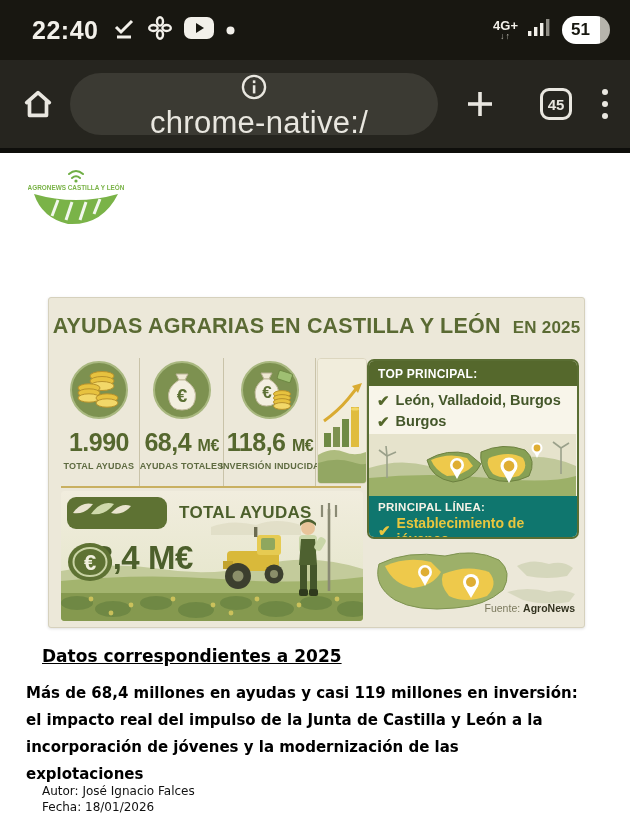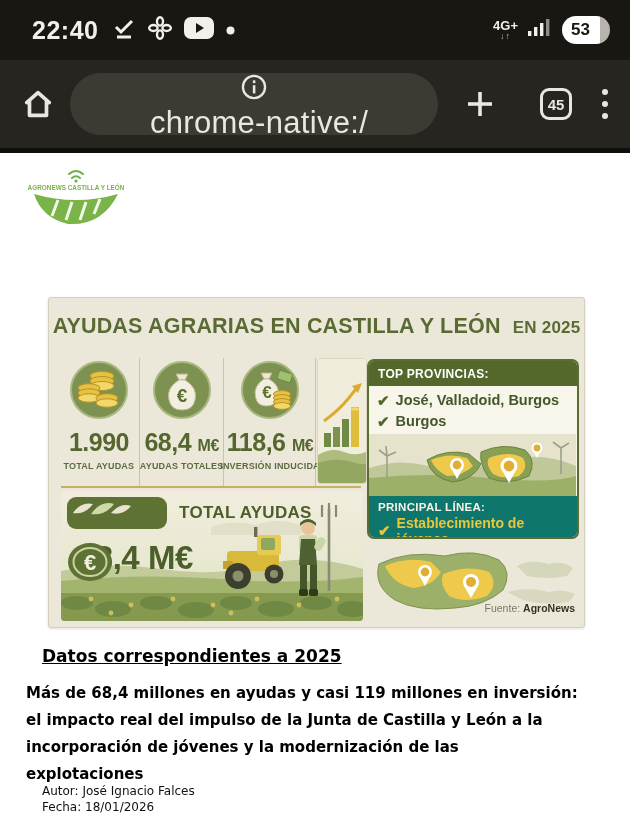--- a/index.html
+++ b/index.html
@@ -173,21 +173,21 @@
       </span>
       <span>
         <svg width="24" height="20" viewBox="0 0 24 20">
           <rect x="0" y="13" width="3.4" height="5" fill="#f2f0ea"></rect>
           <rect x="6" y="9" width="3.4" height="9" fill="#f2f0ea"></rect>
           <rect x="12" y="5" width="3.4" height="13" fill="#f2f0ea"></rect>
           <rect x="18" y="1" width="3.4" height="17" fill="#8e8c84"></rect>
         </svg>
       </span>
       <span class="battery-pill">
-        <span>53</span>
+        <span>51</span>
       </span>
     </div>
   </div>
 
   <div class="toolbar">
     <span class="tb-home">
       <svg width="34" height="34" viewBox="0 0 24 24">
           <path class="icon-stroke" d="M4 11 L12 4 L20 11 M6 10 V20 H18 V10"></path>
         </svg>
     </span>
@@ -399,25 +399,25 @@
               <ellipse cx="23" cy="23" rx="22" ry="19" fill="#5e7233"></ellipse>
               <ellipse cx="23" cy="23" rx="16.5" ry="14" fill="none" stroke="#c9d3a4" stroke-width="2"></ellipse>
               <text x="23" y="31" text-anchor="middle" font-size="22" font-weight="bold" fill="#f2f0df" font-family="Liberation Sans, sans-serif">€</text>
             </svg>
           </span>
           <span class="amount-text">68,4 M€</span>
         </div>
       </div>
 
       <div class="right-panel">
-        <div class="rp-header">TOP PROVINCIAS:</div>
+        <div class="rp-header">TOP PRINCIPAL:</div>
         <div class="rp-checks">
           <div class="check-row">
             <span class="check-mark">✔</span>
-            <span class="check-text">José, Valladoid, Burgos</span>
+            <span class="check-text">León, Valladoid, Burgos</span>
           </div>
           <div class="check-row">
             <span class="check-mark">✔</span>
             <span class="check-text">Burgos</span>
           </div>
         </div>
         <div class="rp-map1">
           <svg width="207" height="62" viewBox="0 0 207 62" preserveAspectRatio="none">
             <rect width="207" height="62" fill="#e6e3cc"></rect>
             <path d="M0 34 Q30 24 60 32 T130 28 T207 32 L207 62 L0 62 Z" fill="#c0c89a"></path>

